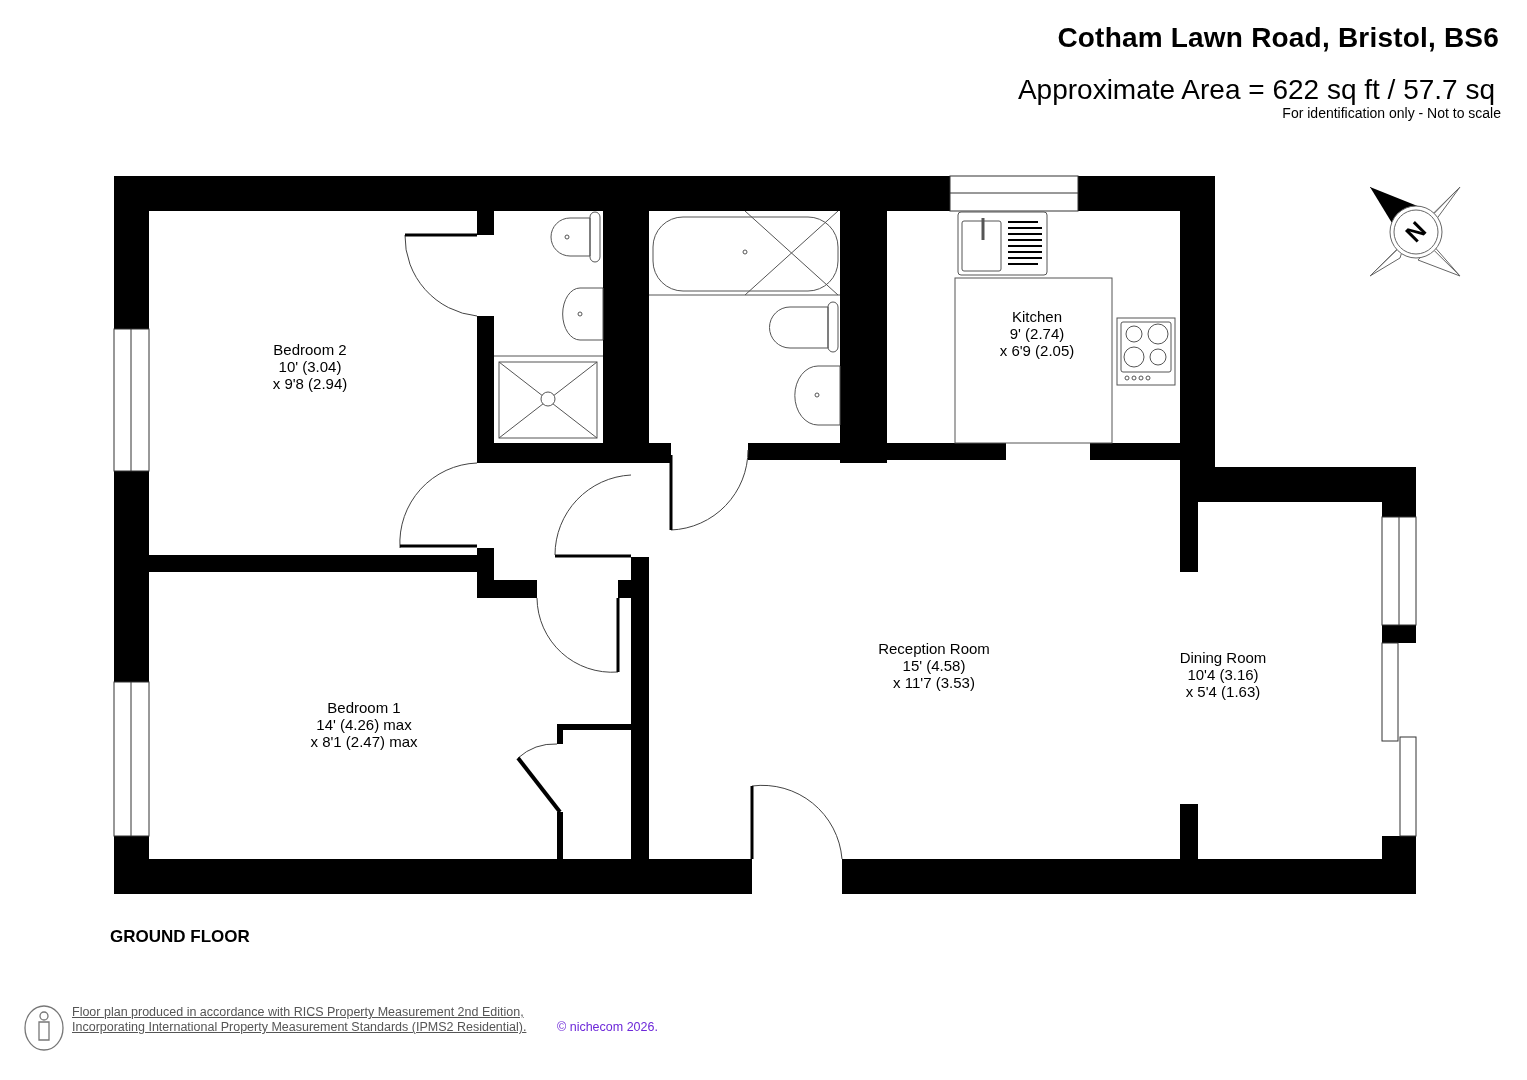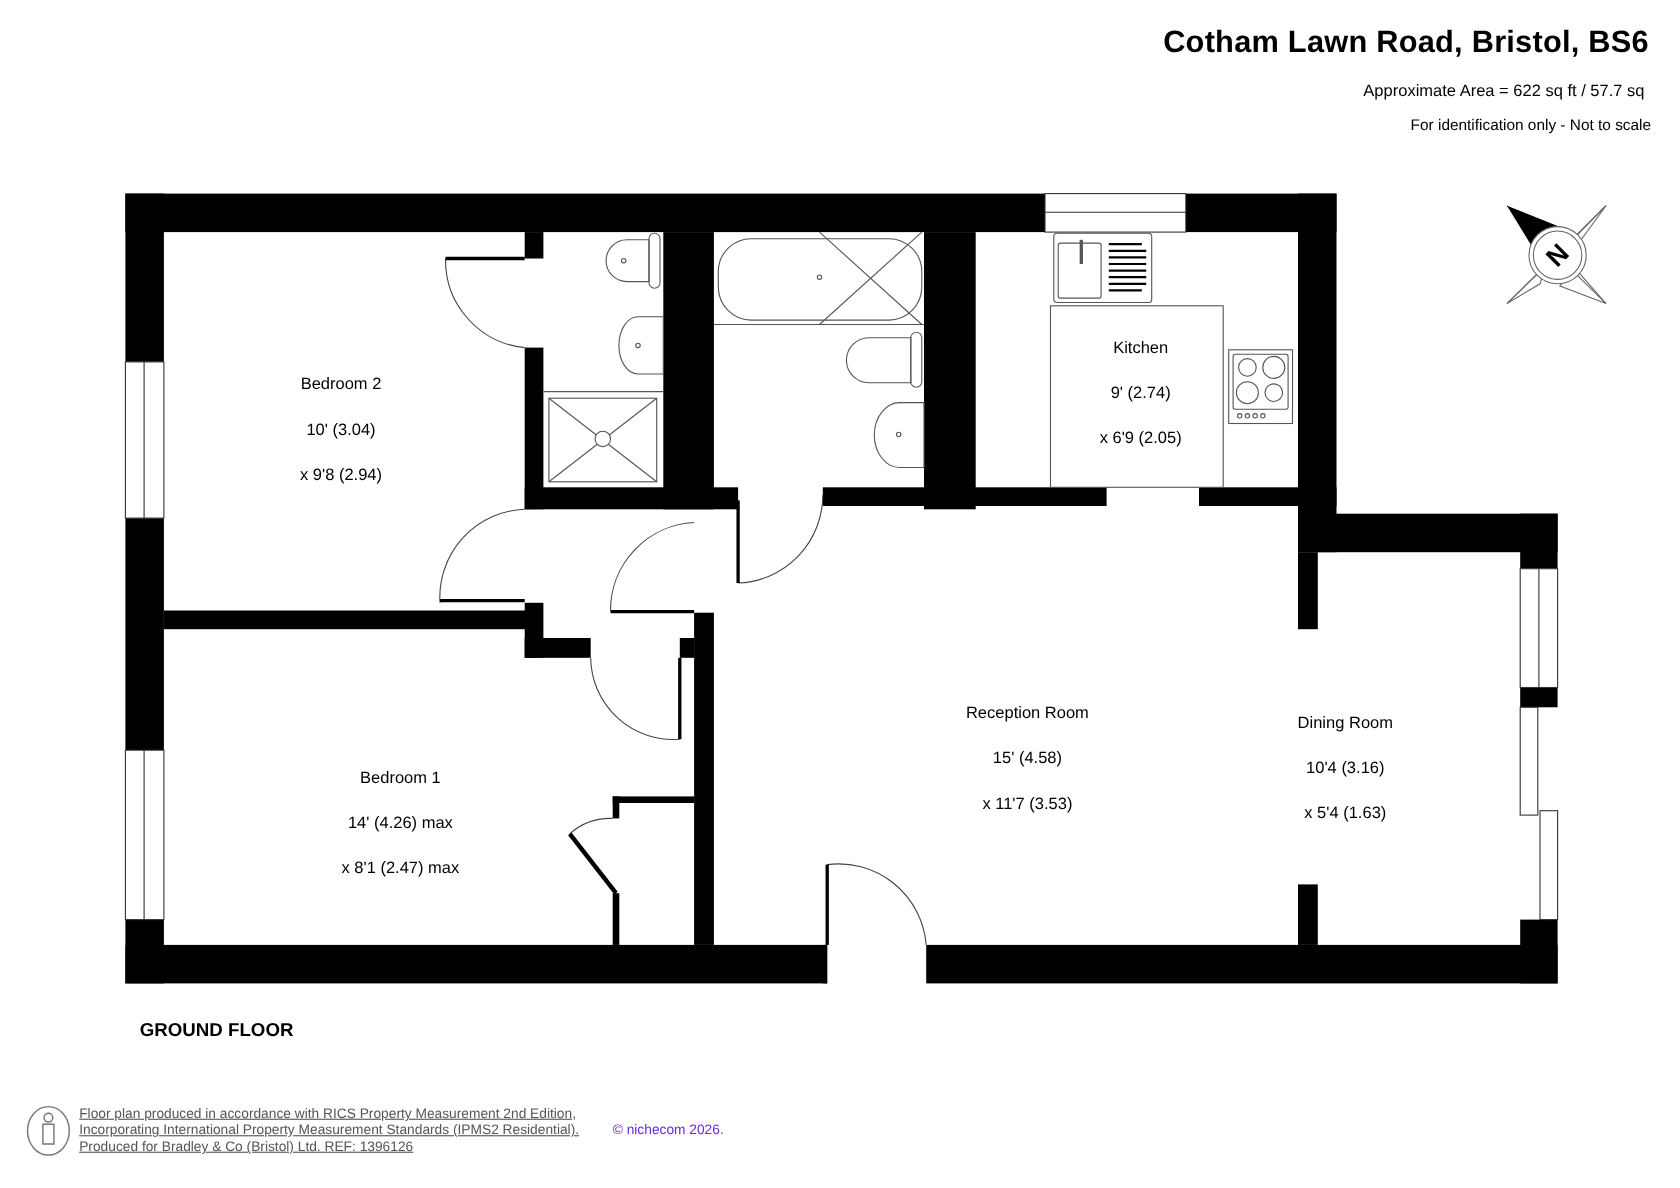--- a/index.html
+++ b/index.html
@@ -1,24 +1,24 @@
 <!DOCTYPE html>
 <html><head>
 <meta charset="utf-8">
 <style>
   html, body { margin:0; padding:0; background:#ffffff; }
   body { width:1527px; height:1080px; position:relative; overflow:hidden; font-family:"Liberation Sans", sans-serif; color:#000; }
   .title { position:absolute; right:28px; top:22px; font-size:28px; font-weight:bold; letter-spacing:0.2px; white-space:nowrap; }
-  .area { position:absolute; right:32px; top:74px; font-size:15px; white-space:nowrap; }
+  .area { position:absolute; right:32px; top:74px; font-size:28px; white-space:nowrap; }
   .note { position:absolute; right:26px; top:105px; font-size:14px; white-space:nowrap; }
   svg.plan { position:absolute; left:0; top:0; }
   .label { position:absolute; text-align:center; font-size:15px; line-height:17px; transform:translateX(-50%); white-space:nowrap; }
   .label .name { font-weight:normal; display:block; }
-  .label .dim { display:block;margin-top:24px; }
-  .floor { position:absolute; left:127px; top:927px; font-size:17px; font-weight:bold; }
+  .label .dim { display:block; }
+  .floor { position:absolute; left:110px; top:927px; font-size:17px; font-weight:bold; }
   .footer { position:absolute; left:72px; top:1005px; font-size:12.5px; line-height:15px; color:#555; }
   .footer span { display:block; white-space:nowrap;text-decoration:underline; }
   .copyright { position:absolute; left:557px; top:1020px; font-size:12.5px; color:#6d28d9; white-space:nowrap; }
 </style>
 </head>
 <body>
 
 <div class="title">Cotham Lawn Road, Bristol, BS6</div>
 <div class="area">Approximate Area = 622 sq ft / 57.7 sq</div>
 <div class="note">For identification only - Not to scale</div>
@@ -186,15 +186,14 @@
   <span class="name">Dining Room</span>
   <span class="dim">10'4 (3.16)</span>
   <span class="dim">x 5'4 (1.63)</span>
 </div>
 
 <div class="floor">GROUND FLOOR</div>
 
 <div class="footer">
   <span>Floor plan produced in accordance with RICS Property Measurement 2nd Edition,</span>
   <span>Incorporating International Property Measurement Standards (IPMS2 Residential).</span>
-  <span>Produced for Bradley &amp; Co (Bristol) Ltd.   REF:  1396126</span>
 </div>
 <div class="copyright">© nichecom 2026.</div>
 
 </body></html>

